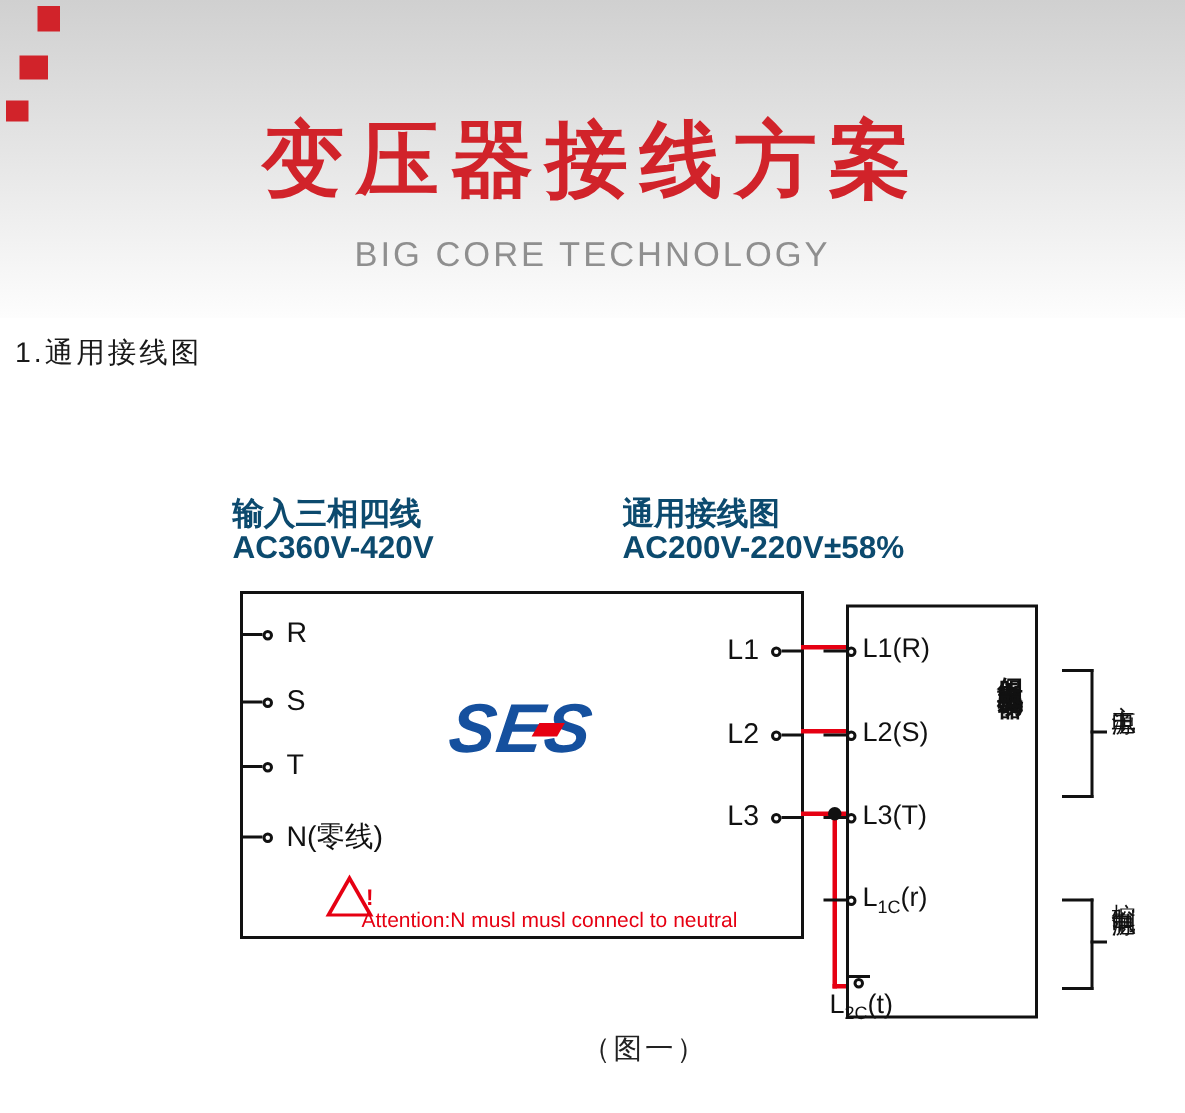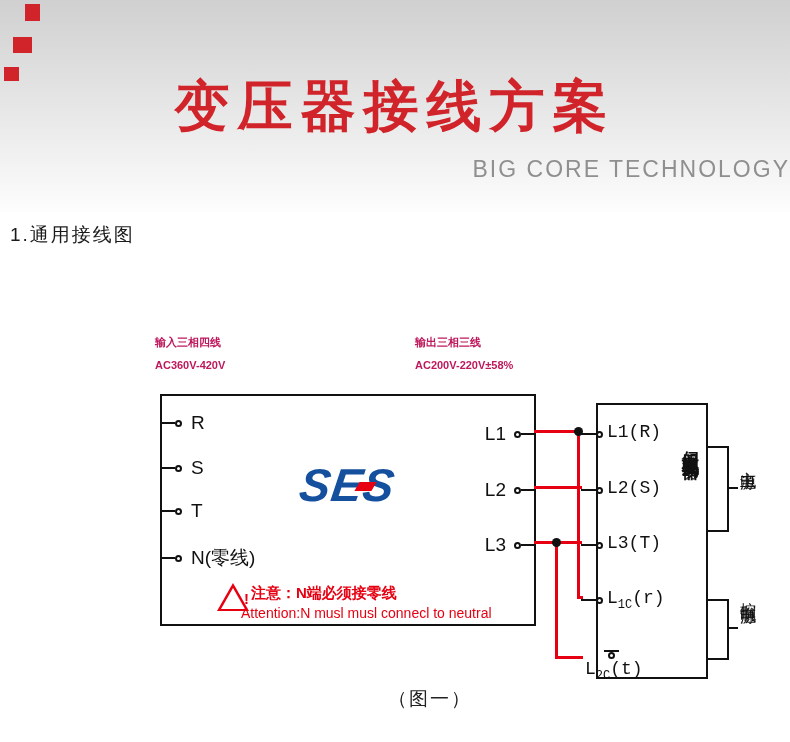--- a/index.html
+++ b/index.html
@@ -5,41 +5,41 @@
   * { box-sizing: border-box; }
   body { margin:0; background:#ffffff; }
   .page { position:relative; width:790px; height:742px; overflow:hidden;
           font-family:"Liberation Sans","DejaVu Sans",sans-serif; background:#ffffff; color:#111; }
 
   
   .banner { position:absolute; left:0; top:0; width:790px; height:212px;
             background:linear-gradient(180deg,#d0d0d0 0%,#e4e4e4 45%,#fdfdfd 100%); }
   .banner-title { margin:0; position:absolute; top:70px; left:0; width:100%; text-align:center;
                   font-size:55px; font-weight:bold; color:#d1232a; letter-spacing:8px; }
-  .banner-sub { position:absolute; top:156px; left:0; width:100%; text-align:right;
+  .banner-sub { position:absolute; top:156px; left:0; width:100%; text-align:center;
                 font-size:23px; color:#8f8f8f; letter-spacing:2px; }
   .frag { position:absolute; background:#d1232a; }
   .frag1 { left:25px; top:4px;  width:15px; height:17px; }
   .frag2 { left:13px; top:37px; width:19px; height:16px; }
   .frag3 { left:4px;  top:67px; width:15px; height:14px; }
 
   
   .section-heading { position:absolute; left:10px; top:222px; margin:0;
                      font-size:19px; font-weight:normal; color:#1a1a1a; letter-spacing:2px; }
 
   
   .diagram { position:absolute; inset:0; }
-  .io-label { position:absolute; font-size:11px; font-weight:bold; color:#be185d; line-height:23px; }
+  .io-label { position:absolute; font-size:21px; font-weight:bold; color:#0c4a6e; line-height:23px; }
   .input-label  { left:155px; top:331px; }
   .output-label { left:415px; top:331px; }
 
   .tbox { position:absolute; left:160px; top:394px; width:376px; height:232px;
           border:2px solid #111; background:#fff; }
-  .dbox { position:absolute; left:596px; top:403px; width:112px; height:276px;
-          border:2px solid #111; background:#fff;font-family:Liberation Mono, monospace; }
+  .dbox { position:absolute; left:564px; top:403px; width:128px; height:276px;
+          border:2px solid #111; background:#fff; }
 
   .term-row { position:absolute; display:flex; align-items:center; height:20px; }
   .t-line   { width:15px; height:2px; background:#111; flex:0 0 auto; }
   .t-circle { width:7px; height:7px; border:2px solid #111; border-radius:50%; background:#fff; flex:0 0 auto; }
   .t-label  { font-size:19px; color:#111; margin-left:9px; white-space:nowrap; }
   .t-label-out { font-size:19px; color:#111; margin-right:8px; white-space:nowrap; }
   .in-1 { left:-2px; top:17px; }  .in-2 { left:-2px; top:62px; }
   .in-3 { left:-2px; top:105px; } .in-4 { left:-2px; top:152px; }
   .out-1 { right:-2px; top:28px; } .out-2 { right:-2px; top:84px; } .out-3 { right:-2px; top:139px; }
 
@@ -116,21 +116,21 @@
 
   <h2 class="section-heading">1.通用接线图</h2>
 
   <div class="diagram">
 
     <div class="io-label input-label">
       <div>输入三相四线</div>
       <div>AC360V-420V</div>
     </div>
     <div class="io-label output-label">
-      <div>输出三相三线</div>
+      <div>通用接线图</div>
       <div>AC200V-220V±58%</div>
     </div>
 
     <div class="tbox">
 
       <div class="term-row in-1">
         <span class="t-line"></span>
         <span class="t-circle"></span>
         <span class="t-label">R</span>
       </div>
@@ -166,21 +166,20 @@
         <span class="t-line"></span>
       </div>
 
       <div class="logo">
         <span class="logo-text">SES</span>
         <span class="logo-red"></span>
       </div>
 
       <div class="warn-tri"></div>
       <div class="warn-excl">!</div>
-      <div class="warn-text1">注意：N端必须接零线</div>
       <div class="warn-text2">Attention:N musl musl connecl to neutral</div>
     </div>
 
     <div class="wire w-l1"></div>
     <div class="wire w-l2"></div>
     <div class="wire w-l3"></div>
     <div class="wire w-v1"></div>
     <div class="wire w-l1c"></div>
     <div class="wire w-v2"></div>
     <div class="wire w-l2c"></div>

